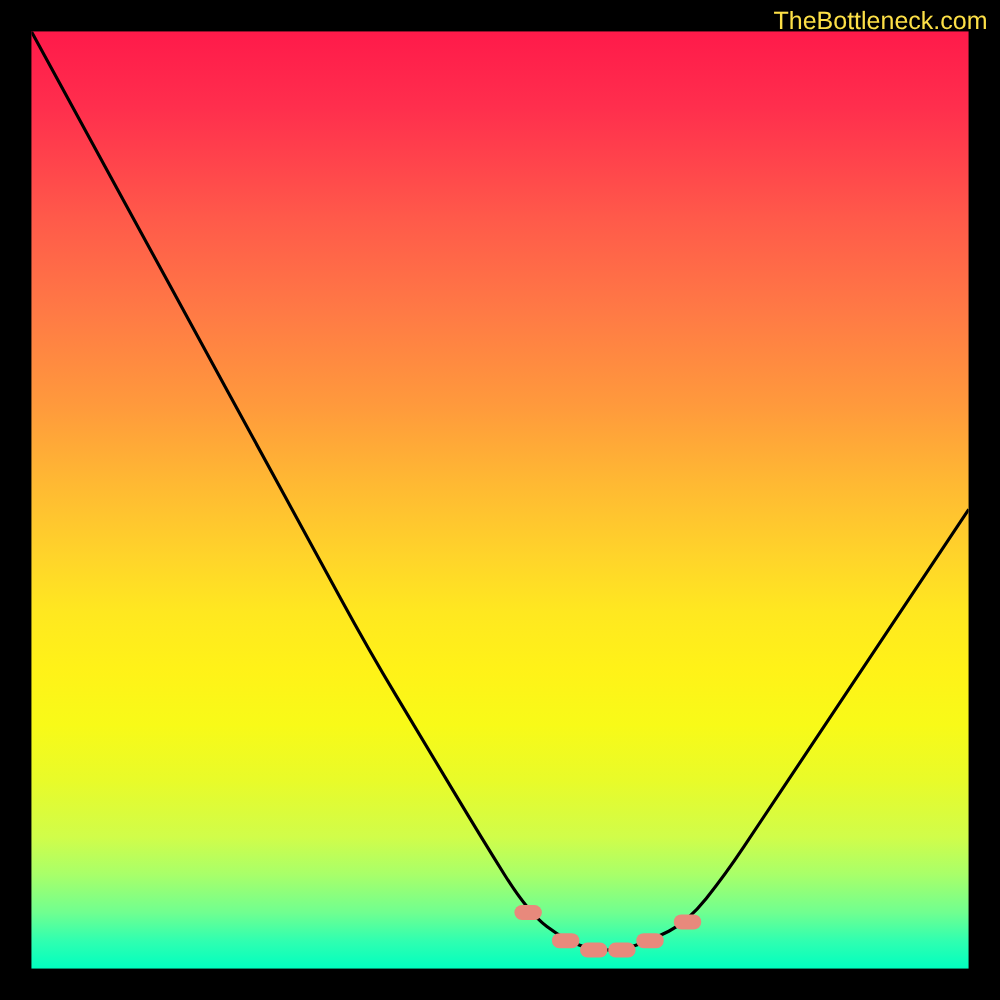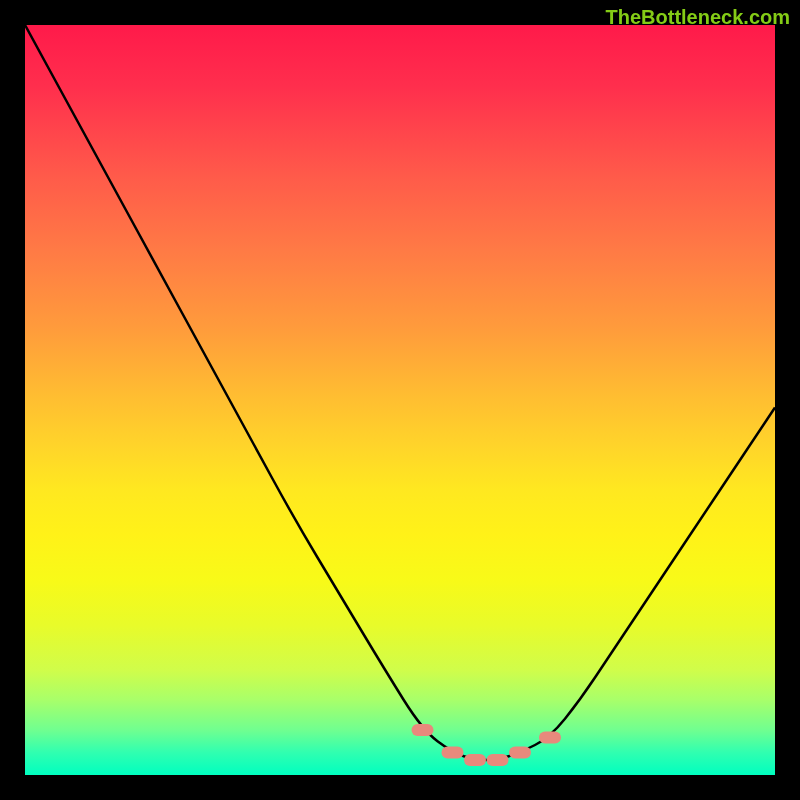--- a/index.html
+++ b/index.html
@@ -8,23 +8,23 @@
     height: 800px;
     background: #000;
     position: relative;
     overflow: hidden;
     font-family: Arial, sans-serif;
   }
   .watermark {
     position: absolute;
     top: 6px;
     right: 10px;
-    color: #84cc16;
+    color: #fde047;
     font-size: 20px;
-    font-weight: 700;
+    font-weight: 400;
     z-index: 10;
   }
   .plot-area {
     position: absolute;
     left: 25px;
     top: 25px;
     width: 750px;
     height: 750px;
     overflow: hidden;
   }

